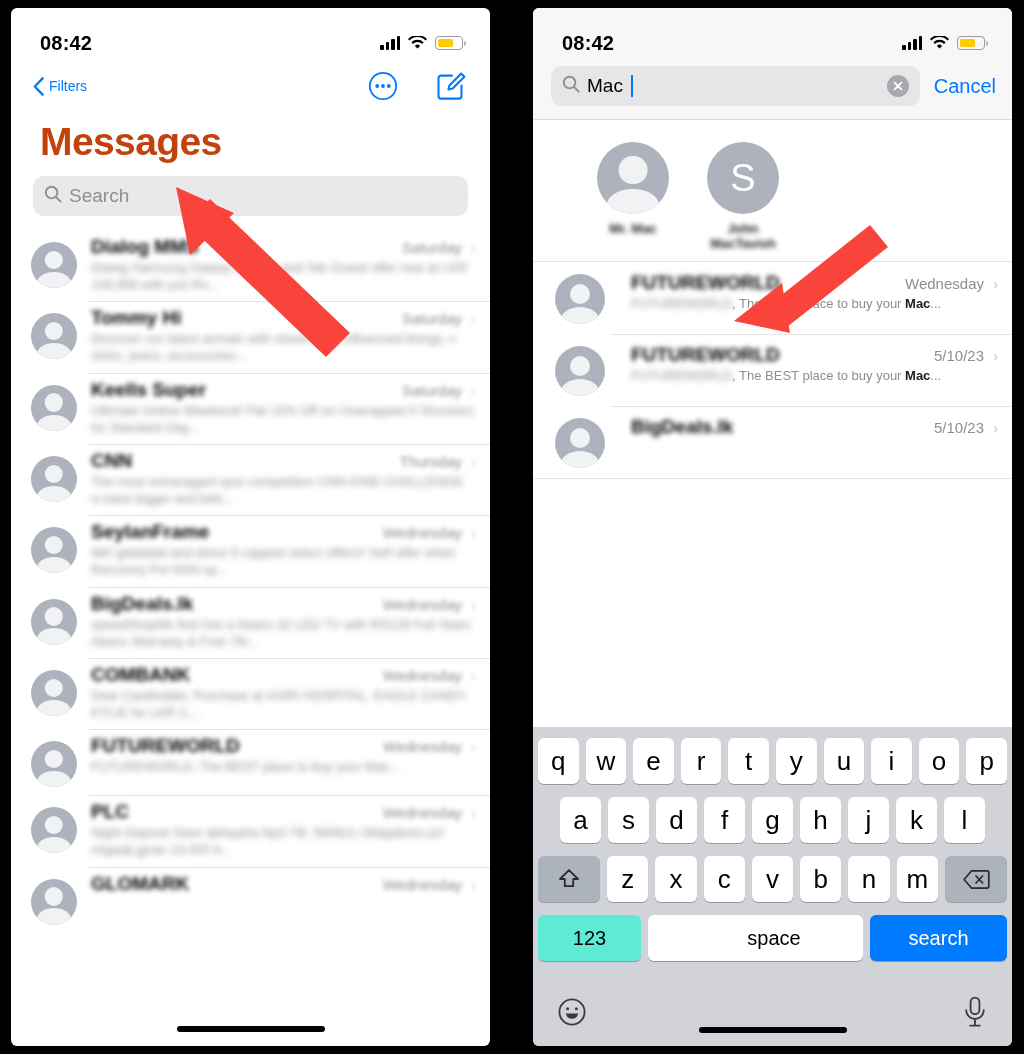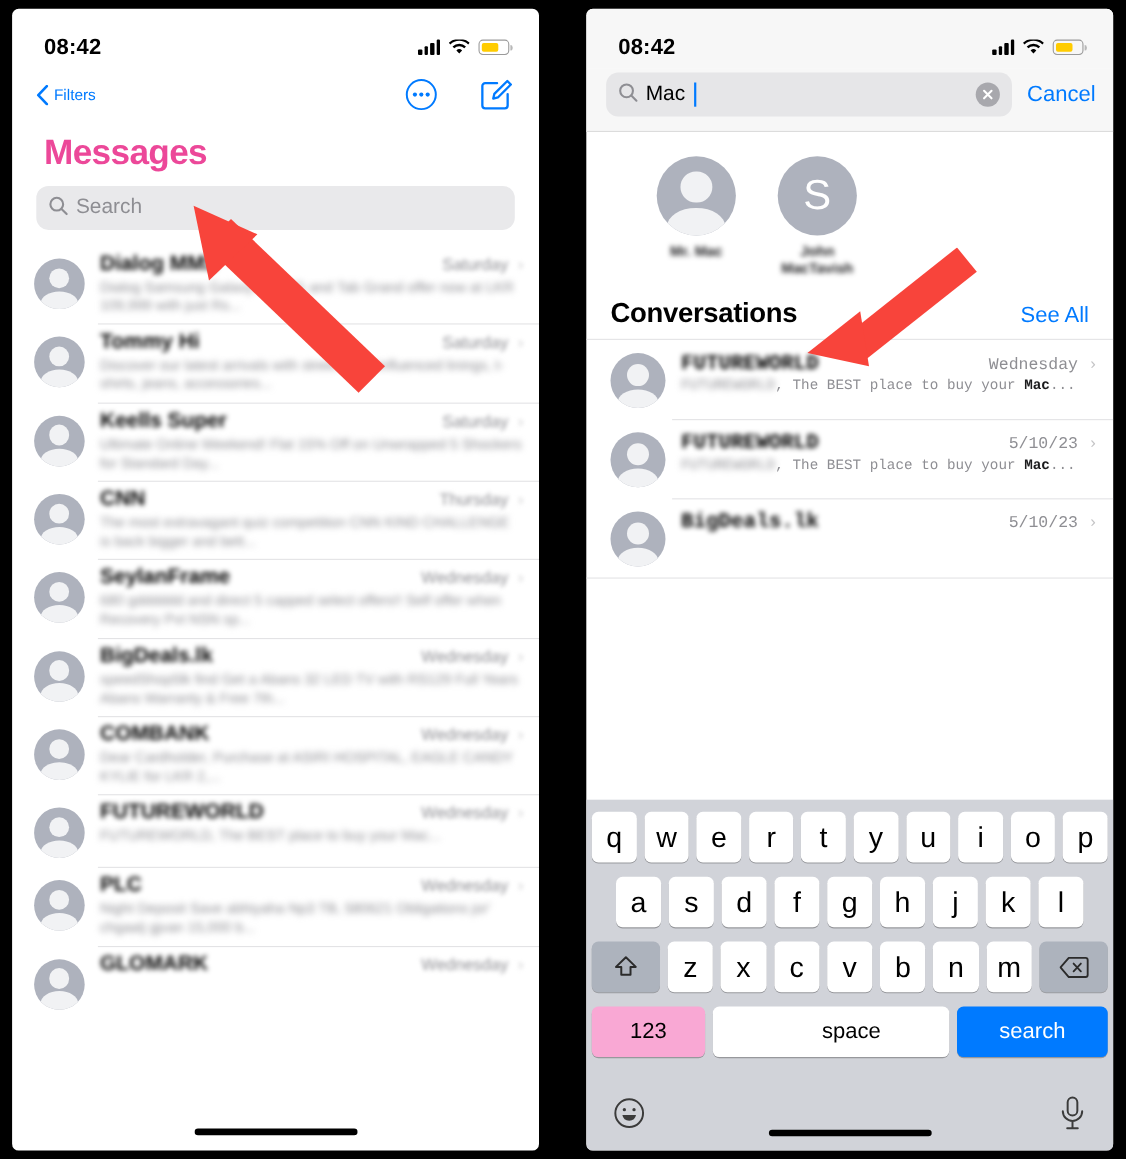--- a/index.html
+++ b/index.html
@@ -46,21 +46,21 @@
     height: 48px;
     display: flex; align-items: center; justify-content: space-between;
     padding: 0 24px 0 22px;
   }
   .nav-back { display: flex; align-items: center; gap: 5px; color: #007aff; font-size: 14px; cursor: pointer; }
   .chev-left { width: 11px; height: 19px; }
   .nav-actions { display: flex; align-items: center; gap: 38px; }
   .icon-btn { cursor: pointer; line-height: 0; }
 
   .big-title {
-    font-size: 32px; font-weight: 700; color: #ec4899;
+    font-size: 39px; font-weight: 700; color: #c2410c;
     padding: 10px 24px 6px 29px; letter-spacing: -0.6px;
   }
 
   .searchfield {
     margin: 6px 22px 0 22px;
     height: 40px; border-radius: 11px; background: #e9e9eb;
     display: flex; align-items: center; gap: 7px; padding: 0 11px;
     cursor: text;
   }
   .searchfield .sf-text { font-size: 19px; color: #8e8e93; }
@@ -126,21 +126,21 @@
   .contact-name { font-size: 13px; color: #1c1c1e; margin-top: 7px; font-weight:600; }
 
   .sec-head {
     display: flex; align-items: baseline; justify-content: space-between;
     padding: 10px 22px 8px 22px;
   }
   .sec-title { font-size: 25px; font-weight: 700; color: #000; letter-spacing: -0.3px; }
   .see-all { font-size: 20px; color: #007aff; cursor: pointer; }
 
   .conv-list { border-top: 1px solid #e3e3e5; }
-  .conv-row { display: flex; gap: 14px; padding: 10px 14px 10px 22px; position: relative; cursor: pointer; font-family: Liberation Mono, monospace; }
+  .conv-row { display: flex; gap: 26px; padding: 10px 14px 10px 22px; position: relative; cursor: pointer; }
   .conv-row + .conv-row::before {
     content:""; position:absolute; left:78px; right:0; top:0; height:1px; background:#e3e3e5;
   }
   .conv-row .avatar { width: 50px; height: 50px; margin-top: 2px; }
   .conv-after { border-bottom: 1px solid #e3e3e5; }
 
   
   .keyboard {
     position: absolute; left: 0; right: 0; bottom: 0;
     background: #d1d3d9;
@@ -162,21 +162,21 @@
   .kb-row { display: flex; justify-content: center; gap: 7px; margin-bottom: 13px; }
   .key {
     background: #fff; border-radius: 6px; height: 46px;
     display: flex; align-items: center; justify-content: center;
     font-size: 26px; color: #000; box-shadow: 0 1px 0 rgba(0,0,0,.28);
     flex: 1 1 0; cursor: pointer; user-select: none;
   }
   .kb-row.r2 { padding: 0 22px; }
   .key.mod { background: #adb3bd; box-shadow: 0 1px 0 rgba(0,0,0,.25); }
   .key.wide-mod { flex: 0 0 62px; }
-  .key.num { flex: 0 0 103px; font-size: 20px; background:#f9a8d4; }
+  .key.num { flex: 0 0 103px; font-size: 20px; background:#5eead4; }
   .key.space { flex: 1 1 auto; font-size: 20px; padding-left: 37px; }
   .key.search { flex: 0 0 137px; background: #007aff; color: #fff; font-size: 20px; }
   .kb-bottom { height: 68px; display: flex; align-items: center; justify-content: space-between; padding: 0 24px; }
   .kb-bottom .icon-btn { cursor: pointer; }
 
   
   .arrow { position: absolute; pointer-events: none; }
 </style>
 </head>
 <body>
@@ -439,24 +439,20 @@
             <span class="body"></span>
           </div>
           <div class="contact-name blur-h">Mr. Mac</div>
         </div>
         <div class="contact">
           <div class="avatar initial">S</div>
           <div class="contact-name blur-h">John MacTavish</div>
         </div>
       </div>
 
-    <div class="sec-head">
-      <div class="sec-title">Conversations</div>
-      <div class="see-all">See All</div>
-    </div>
 
     <div class="conv-list conv-after" id="conv-list">
         <div class="conv-row">
           <div class="avatar">
             <span class="head"></span>
             <span class="body"></span>
           </div>
           <div class="msg-body">
             <div class="msg-top">
               <span class="msg-name blur-h">FUTUREWORLD</span>

